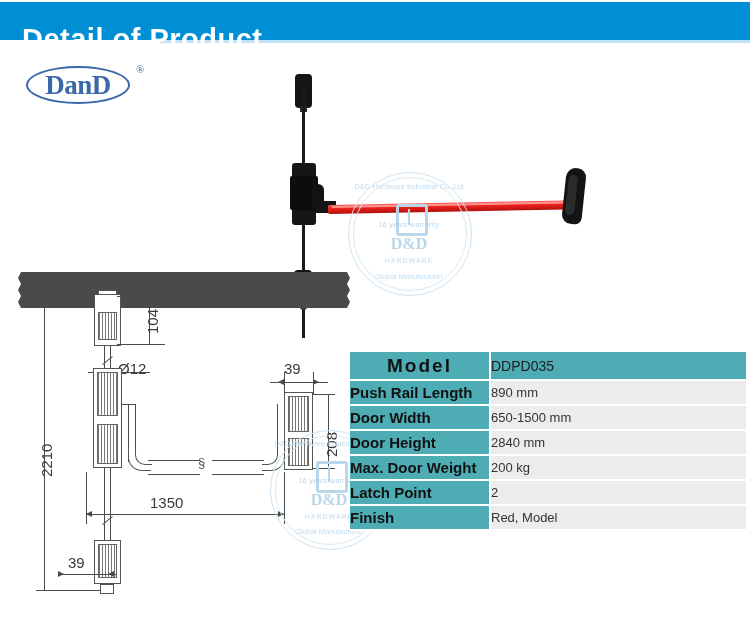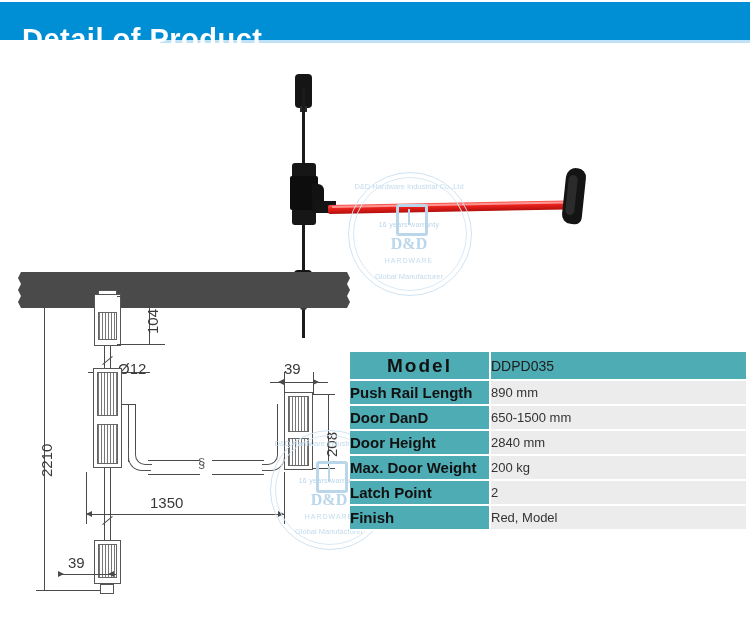--- a/index.html
+++ b/index.html
@@ -205,20 +205,25 @@
 </style>
 </head>
 <body>
 
 <div id="page">
 
   <div class="header-bar"></div>
   <div class="header-shadow"></div>
   <div class="header-title">Detail of Product</div>
 
+  <div class="logo-wrap">
+    <div class="logo-ellipse"></div>
+    <div class="logo-text">DanD</div>
+    <div class="logo-reg">®</div>
+  </div>
 
   <div class="photo">
     <div class="latch-top"></div>
     <div class="latch-top-tip"></div>
     <div class="rod-vert"></div>
     <div class="mech-box"></div>
     <div class="mech-box2"></div>
     <div class="mech-arm"></div>
     <div class="mech-arm2"></div>
     <div class="push-rail"></div>
@@ -348,21 +353,21 @@
     <tbody>
       <tr class="head">
         <td class="lbl">Model</td>
         <td class="val">DDPD035</td>
       </tr>
       <tr>
         <td class="lbl">Push Rail Length</td>
         <td class="val">890 mm</td>
       </tr>
       <tr>
-        <td class="lbl">Door DanD</td>
+        <td class="lbl">Door Width</td>
         <td class="val">650-1500 mm</td>
       </tr>
       <tr>
         <td class="lbl">Door Height</td>
         <td class="val">2840 mm</td>
       </tr>
       <tr>
         <td class="lbl">Max. Door Weight</td>
         <td class="val">200 kg</td>
       </tr>

